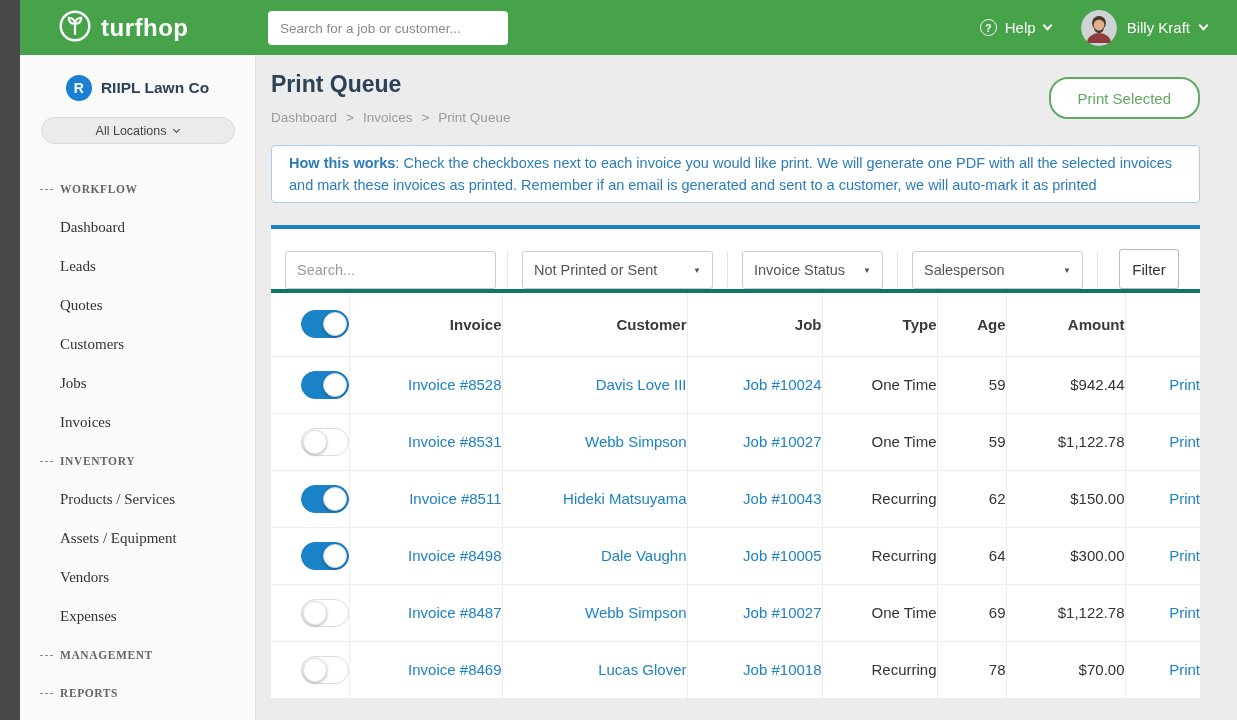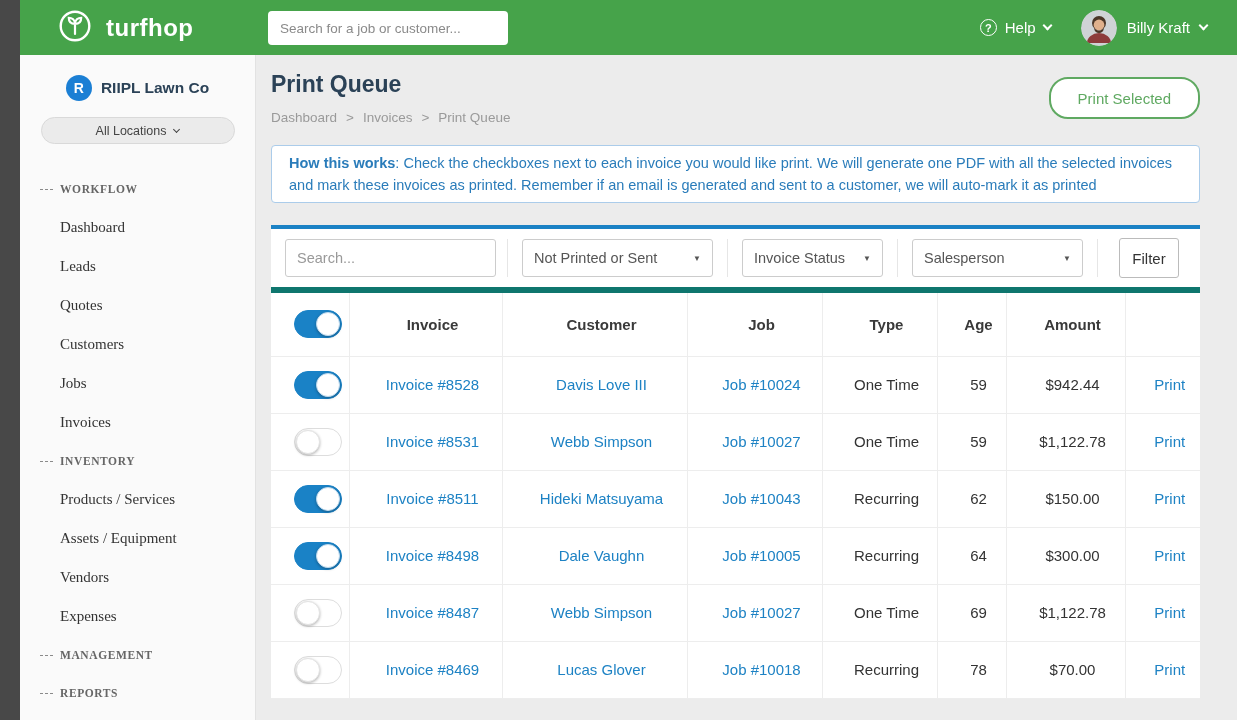--- a/index.html
+++ b/index.html
@@ -3,21 +3,21 @@
 <meta charset="utf-8">
 <style>
   * { margin:0; padding:0; box-sizing:border-box; }
   html,body { width:1237px; height:720px; overflow:hidden; font-family:"Liberation Sans", sans-serif; background:#ececec; }
   a { text-decoration:none; cursor:pointer; }
 
   .left-rail { position:absolute; left:0; top:0; width:20px; height:720px; background:#484848; }
 
   
   .topbar { position:absolute; left:20px; top:0; right:0; height:55px; background:#46a34a; display:flex; align-items:center; }
-  .brand { display:flex; align-items:center; gap:14px; margin-left:38px; cursor:pointer;text-align:right; }
+  .brand { display:flex; align-items:center; gap:9px; margin-left:38px; cursor:pointer;text-align:right; }
   .brand-name { color:#fff; font-size:24px; font-weight:bold; letter-spacing:.5px; }
   .topbar-search { position:absolute; left:248px; top:11px; width:240px; height:34px; border:none; border-radius:4px; background:#fff; padding:0 12px; font-size:13.5px; color:#333; outline:none; font-family:"Liberation Sans", sans-serif; }
   .topbar-search::placeholder { color:#8a8a8a; }
   .topbar-right { margin-left:auto; margin-right:30px; display:flex; align-items:center; gap:30px; color:#fff; }
   .help { display:flex; align-items:center; gap:8px; font-size:15px; cursor:pointer; }
   .help-icon { width:17px; height:17px; border:1.5px solid #fff; border-radius:50%; font-size:11px; font-weight:bold; display:flex; align-items:center; justify-content:center; }
   .user { display:flex; align-items:center; gap:10px; font-size:15px; cursor:pointer; }
   .avatar { width:36px; height:36px; border-radius:50%; overflow:hidden; display:block; }
   .chev { width:7px; height:7px; border-right:2px solid currentColor; border-bottom:2px solid currentColor; transform:rotate(45deg); display:inline-block; margin-top:-4px; }
 
@@ -38,32 +38,32 @@
   .page-head { display:flex; justify-content:space-between; margin-top:16px; }
   .page-title { font-size:23px; font-weight:bold; color:#2b4257; }
   .breadcrumb { margin-top:12px; font-size:13.5px; color:#9a9a9a; display:flex; gap:9px; }
   .breadcrumb .bc { cursor:pointer; }
   .print-selected { margin-top:6px; height:42px; padding:0 27px; background:#fff; border:2px solid #5fa961; border-radius:19px; color:#5fa961; font-size:15px; cursor:pointer; font-family:"Liberation Sans", sans-serif; }
 
   .info-box { margin-top:20px; background:#fff; border:1px solid #abccea; border-radius:4px; padding:6px 17px; font-size:14.5px; line-height:22px; color:#2a7cba; }
   .info-box b { font-weight:bold; }
 
   .card { margin-top:22px; background:#fff; border-top:4px solid #1b82c5; }
-  .filter-row { display:flex; align-items:center; height:64px; border-bottom:6px solid #0f766e; }
+  .filter-row { display:flex; align-items:flex-end; height:64px; border-bottom:4px solid #0f766e; }
   .fgroup { display:flex; align-items:center; padding:0 14px; border-right:1px solid #e6e6e6; }
   .fgroup.g1 { width:237px; } .fgroup.g2 { width:220px; } .fgroup.g3 { width:170px; } .fgroup.g4 { width:200px; }
   .fgroup.g5 { flex:1; border-right:none; justify-content:center; }
   .fsearch { flex:1; height:38px; border:1px solid #ccc; border-radius:3px; padding:0 11px; font-size:14.5px; color:#333; outline:none; font-family:"Liberation Sans", sans-serif; }
   .fsearch::placeholder { color:#999; }
   .fselect { flex:1; height:38px; border:1px solid #ccc; border-radius:3px; padding:0 11px; display:flex; align-items:center; justify-content:space-between; font-size:14.5px; color:#555; cursor:pointer; background:#fff; }
   .fselect .arrow { font-size:8px; color:#555; }
   .filter-btn { width:60px; height:40px; background:#fff; border:1px solid #bbb; border-radius:3px; font-size:15px; color:#333; cursor:pointer; font-family:"Liberation Sans", sans-serif; }
 
   table { width:929px; border-collapse:collapse; table-layout:fixed; }
-  th, td { border-right:1px solid #ededed; border-bottom:1px solid #ededed; padding-left:14px; text-align:center;margin-left:16px; }
+  th, td { border-right:1px solid #ededed; border-bottom:1px solid #ededed; padding-left:14px; text-align:right;margin-left:16px; }
   th:last-child, td:last-child { border-right:none; }
   th { height:63px; font-size:15px; font-weight:bold; color:#3a3a3a; }
   td { height:57px; font-size:15px; color:#333; }
   .c-toggle { padding-left:16px; }
   td a, .link { color:#1d82c4; }
 
   .toggle { width:48px; height:28px; border-radius:14px; background:#fff; border:1px solid #ddd; position:relative; display:inline-block; cursor:pointer; vertical-align:middle; }
   .toggle .knob { position:absolute; top:1px; left:1px; width:24px; height:24px; border-radius:50%; background:#fff; border:1px solid #e3e3e3; box-shadow:0 1px 3px rgba(0,0,0,.3); }
   .toggle.on { background:#1a82c6; border-color:#1a82c6; }
   .toggle.on .knob { left:auto; right:1px; border-color:#bcd9ef; }

